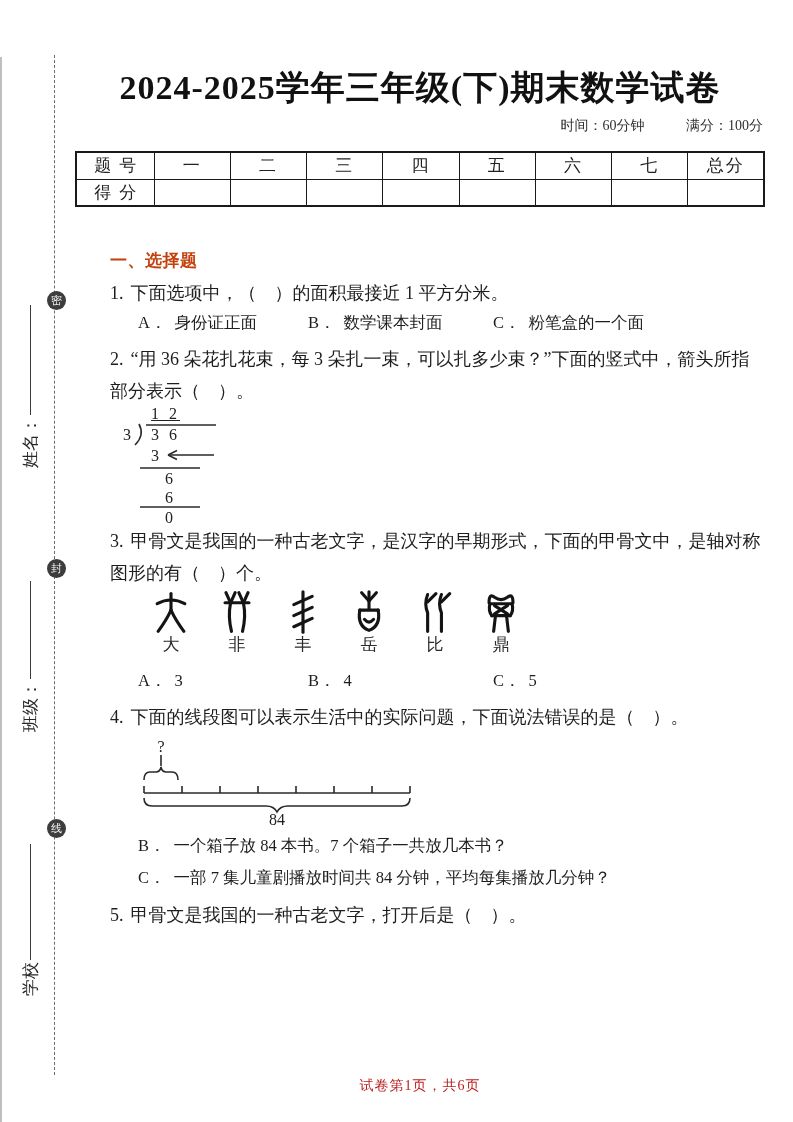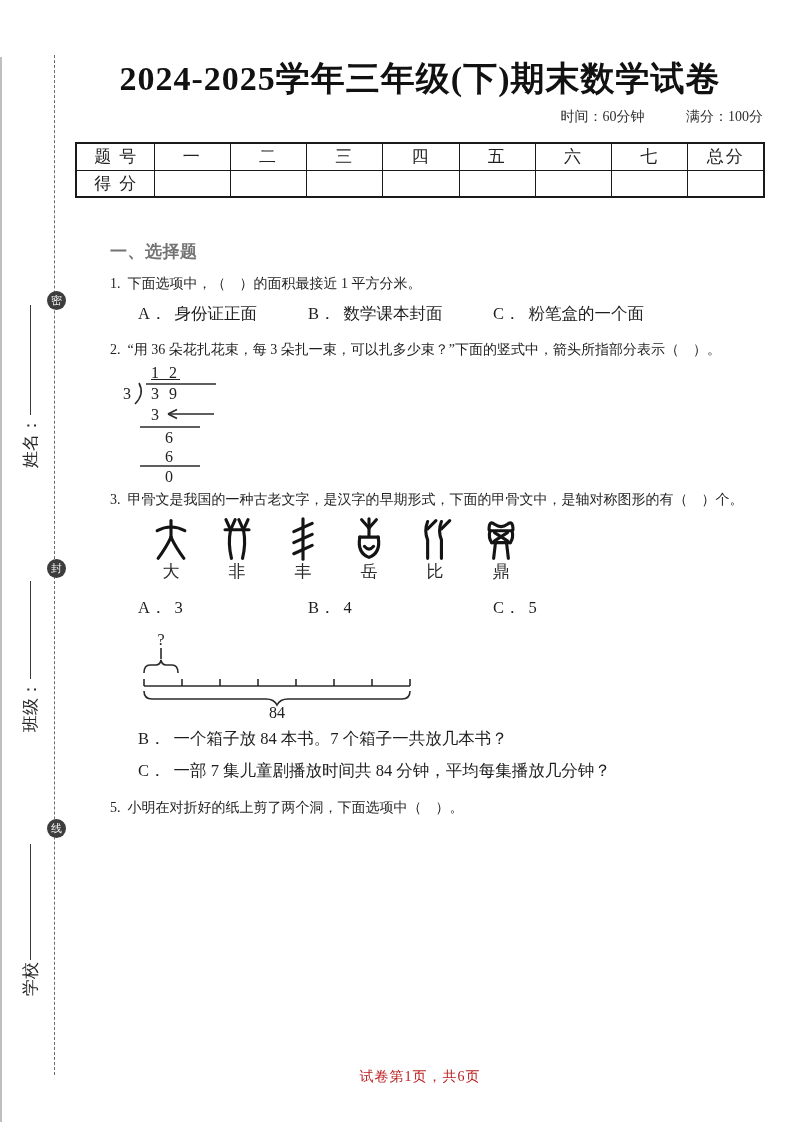--- a/index.html
+++ b/index.html
@@ -25,35 +25,35 @@
   }
   .bf-line { display:inline-block; height:1px; border-bottom:1.5px solid #3a3a3a; margin-left:2px; }
   .bf-name   { width:180px; left:-60px; top:367px; }
   .bf-name .bf-line { width:110px; }
   .bf-class  { width:168px; left:-54px; top:637px; }
   .bf-class .bf-line { width:98px; }
   .bf-school { width:156px; left:-48px; top:907px; }
   .bf-school .bf-line { width:116px; }
 
   
-  .content { position:absolute; left:75px; top:0; width:690px; height:1007px; }
+  .content { position:absolute; left:75px; top:9px; width:690px; height:1007px; }
   .title { margin-top:56px; text-align:center; font-size:34px; font-weight:bold; color:#111; letter-spacing:1px; }
   .meta { margin-top:6px; text-align:right; font-size:14px; color:#2e2e2e; padding-right:2px; }
   .meta .meta-score { margin-left:38px; }
 
   table.score-table {
     margin-top:16px; width:690px; border-collapse:collapse; table-layout:fixed;
     border:2.5px solid #1a1a1a; font-size:17px; color:#222;
   }
   table.score-table td { border:1.4px solid #1a1a1a; height:27px; text-align:center; letter-spacing:2px; }
   table.score-table td.lbl { letter-spacing:8px; padding-left:8px; }
 
   .qarea { margin-top:42px; padding-left:35px; width:690px; }
-  .sec-heading { font-size:17px; font-weight:bold; color:#737373; height:22px; margin-bottom:6px; letter-spacing:.5px; }
-  .qtext { font-size:14px; line-height:32px; width:655px; }
+  .sec-heading { font-size:17px; font-weight:bold; color:#c2410c; height:22px; margin-bottom:6px; letter-spacing:.5px; }
+  .qtext { font-size:18px; line-height:32px; width:655px; }
   .qnum { margin-right:7px; }
   .opts3 { display:grid; grid-template-columns:170px 185px auto; padding-left:28px; height:28px; margin-bottom:6px; font-size:16.5px; align-items:center; }
   .olabel { margin-right:8px; }
   .optline { padding-left:28px; font-size:16.5px; height:22px; margin-bottom:10px; }
 
   
   .division { position:relative; width:130px; height:120px; margin:-2px 0 0 6px; font-size:16px; color:#222; }
   .division span { position:absolute; letter-spacing:3px; }
   .dv-quot { left:35px; top:0;text-decoration:underline; }
   .dv-dsor { left:7px;  top:21px; }
@@ -166,21 +166,21 @@
             <path d="M52 50 H98"></path>
             <path d="M52 50 L61 45.5 M52 50 L61 54.5"></path>
           </g>
           <g class="ink">
             <path d="M24 63 H84"></path>
             <path d="M24 102 H84"></path>
           </g>
         </svg>
         <span class="dv-quot">1 2</span>
         <span class="dv-dsor">3</span>
-        <span class="dv-dend">3 9</span>
+        <span class="dv-dend">3 6</span>
         <span class="dv-s1">3</span>
         <span class="dv-s2">6</span>
         <span class="dv-s3">6</span>
         <span class="dv-rem">0</span>
       </div>
 
     </div>
 
     <div>
       <p class="qtext"><span class="qnum">3.</span><span>甲骨文是我国的一种古老文字，是汉字的早期形式，下面的甲骨文中，是轴对称图形的有（　）个。</span></p>
@@ -263,20 +263,21 @@
       </div>
 
       <div class="opts3">
         <div><span class="olabel">A．</span><span>3</span></div>
         <div><span class="olabel">B．</span><span>4</span></div>
         <div><span class="olabel">C．</span><span>5</span></div>
       </div>
     </div>
 
     <div>
+      <p class="qtext"><span class="qnum">4.</span><span>下面的线段图可以表示生活中的实际问题，下面说法错误的是（　）。</span></p>
 
       <svg class="seg-diagram" width="280" height="92" viewBox="0 0 280 92">
         <text x="21" y="17" font-size="16" text-anchor="middle">?</text>
         <g class="ink">
           <path d="M21 20 V31"></path>
           <path d="M4 45 Q4 37 10 37 L16 37 Q20 37 21 32 Q22 37 26 37 L32 37 Q38 37 38 45"></path>
         </g>
         <g class="ink">
           <path d="M4 58 H270"></path>
           <path d="M4 51 V58"></path>
@@ -294,19 +295,19 @@
         <text x="137" y="90" font-size="16" text-anchor="middle">84</text>
       </svg>
 
       <div style="margin-top:8px;">
         <div class="optline"><span class="olabel">B．</span><span>一个箱子放 84 本书。7 个箱子一共放几本书？</span></div>
         <div class="optline"><span class="olabel">C．</span><span>一部 7 集儿童剧播放时间共 84 分钟，平均每集播放几分钟？</span></div>
       </div>
     </div>
 
     <div class="q5">
-      <p class="qtext"><span class="qnum">5.</span><span>小明在对折好的纸上剪了两个洞，下面选项中（　）。</span></p>
+      <p class="qtext"><span class="qnum">5.</span><span>甲骨文是我国的一种古老文字，打开后是（　）。</span></p>
     </div>
 
   </div>
 
   <div class="footer">试卷第1页，共6页</div>
 </div>
 
 </body></html>

